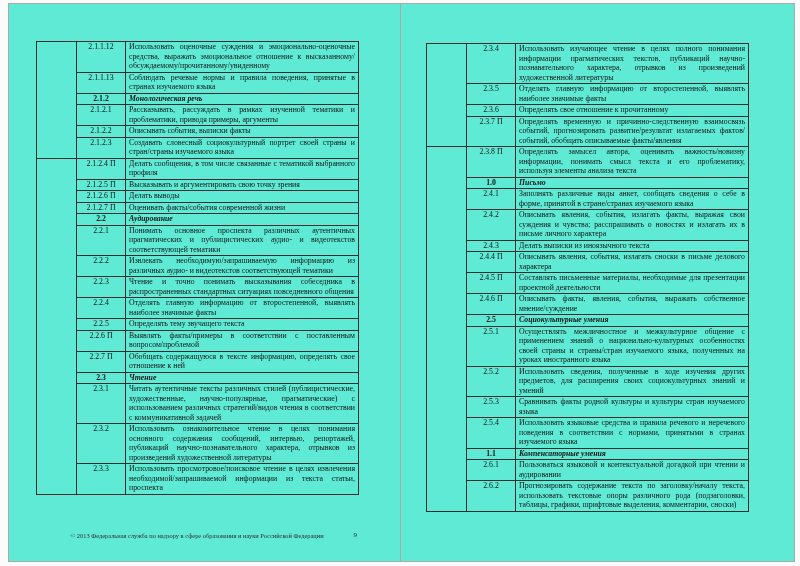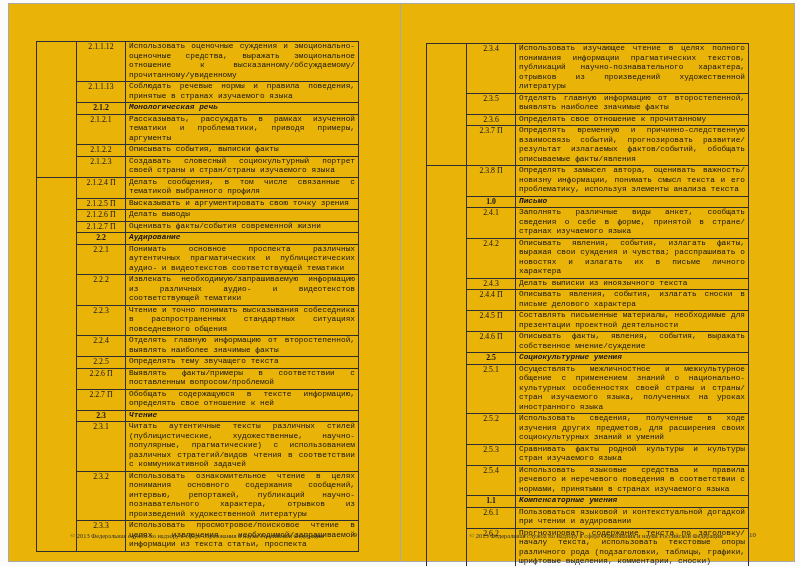--- a/index.html
+++ b/index.html
@@ -9,21 +9,21 @@
     overflow: hidden;
     font-family: "Liberation Serif", "DejaVu Serif", serif;
   }
   .spread {
     position: absolute; left: 8px; top: 3px;
     display: flex;
   }
   .page {
     position: relative;
     height: 557px;
-    background: #eab308;
+    background: #5eead4;
     border: 1px solid #a9a9a9;
   }
   .page--left  { width: 391px; }
   .page--right { width: 393px; margin-left: -1px; }
 
   .table-wrap { position: absolute; }
   .page--left  .table-wrap { left: 27px; top: 37px; }
   .page--right .table-wrap { left: 25px; top: 39px; }
 
   table.codifier {
@@ -34,21 +34,21 @@
   table.codifier td {
     border: 1px solid #2e2e2e;
     vertical-align: top;
     font-size: 7.8px;
     line-height: 9.5px;
     color: #141414;
     padding: 0 3px 1px 3px;
   }
   td.c1 { padding: 0; }
   td.code { text-align: center; padding: 0 1px 1px 1px; white-space: nowrap; }
-  td.desc { text-align: justify; font-family: Liberation Mono, monospace; }
+  td.desc { text-align: justify; }
   tr.section td.code { font-weight: bold; }
   tr.section td.desc { font-weight: bold; font-style: italic; }
 
   .footer {
     position: absolute;
     bottom: 20px;
     width: 322px;
     height: 10px;
     font-size: 6.4px;
     line-height: 9px;
@@ -262,19 +262,15 @@
               <td class="code">2.6.1</td>
               <td class="desc">Пользоваться языковой и контекстуальной догадкой при чтении и аудировании</td>
             </tr>
             <tr>
               <td class="code">2.6.2</td>
               <td class="desc">Прогнозировать содержание текста по заголовку/началу текста, использовать текстовые опоры различного рода (подзаголовки, таблицы, графики, шрифтовые выделения, комментарии, сноски)</td>
             </tr>
           </tbody>
       </table>
     </div>
-    <div class="footer">
-      <span>© 2013  Федеральная служба по надзору в сфере образования и науки Российской Федерации</span>
-      <span class="pagenum">10</span>
-    </div>
   </div>
 
 </div>
 
 </body></html>

